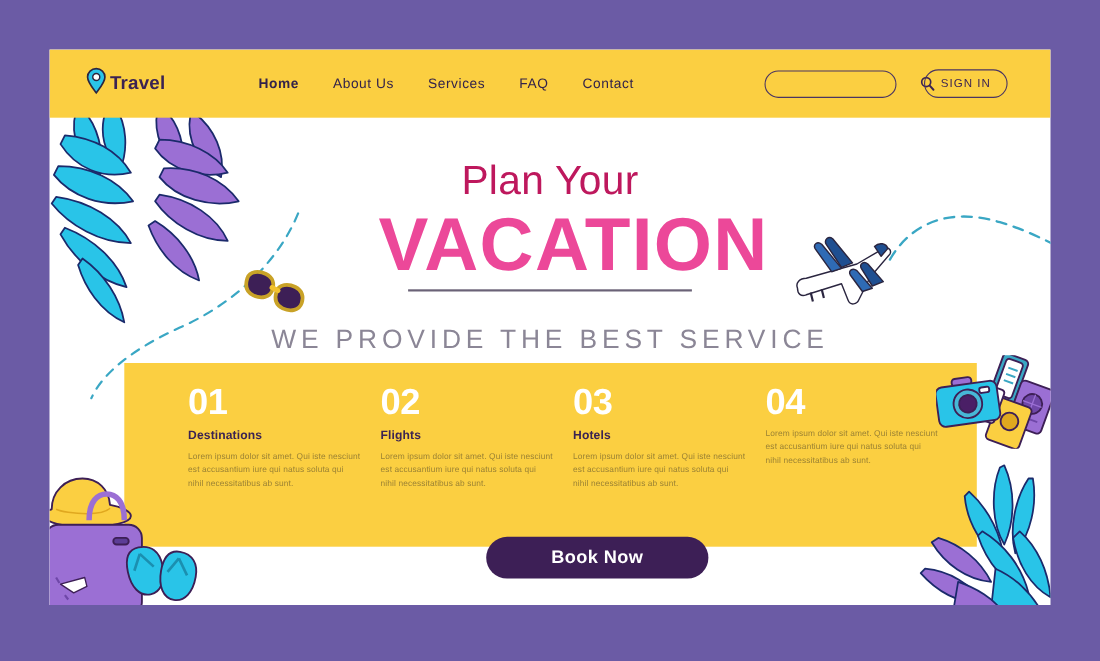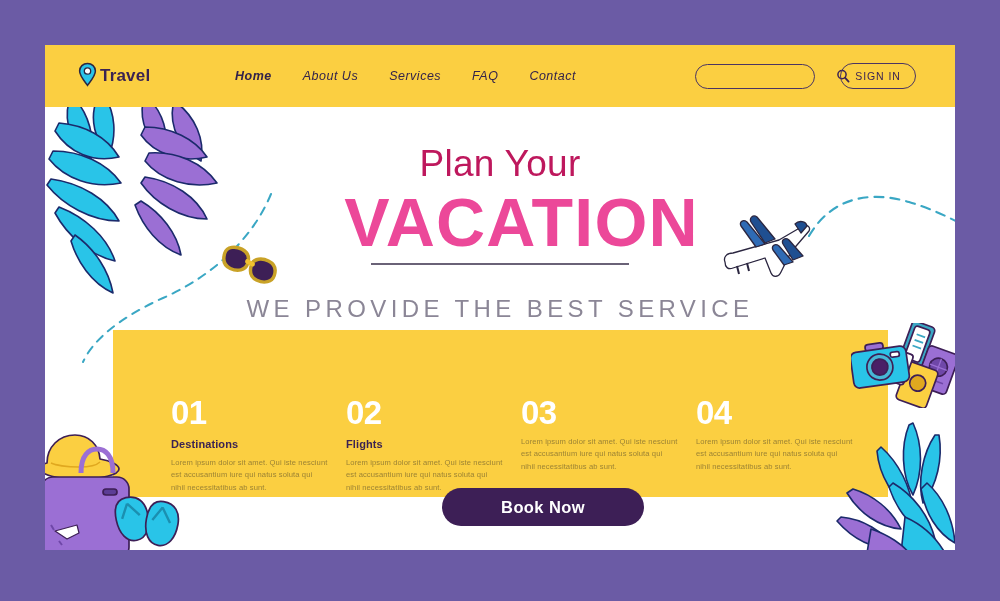--- a/index.html
+++ b/index.html
@@ -49,21 +49,20 @@
     color: #3b2352;
     letter-spacing: 0.2px;
   }
 
   .nav-links {
     position: absolute;
     left: 190px;
     display: flex;
     align-items: center;
     gap: 31px;
-    font-style: italic;
   }
   .nav-link {
     font-size: 12.5px;
     color: #33234a;
     letter-spacing: 0.5px;
     cursor: pointer;
     white-space: nowrap;
   }
   .nav-link.is-active { font-weight: bold; }
 
@@ -156,21 +155,21 @@
     background: #fbcf41;
     z-index: 22;
   }
   .feature-grid {
     position: absolute;
     left: 58px;
     top: 18px;
     width: 700px;
     display: flex;
   }
-  .feature-col { width: 178px; padding-right: 18px; margin-top: 48px; }
+  .feature-col { width: 178px; padding-right: 18px; }
   .feature-num {
     font-size: 33px;
     font-weight: bold;
     color: #ffffff;
     line-height: 1;
     letter-spacing: -0.5px;
   }
   .feature-title {
     margin-top: 9px;
     font-size: 11px;
@@ -419,20 +418,21 @@
       </div>
 
       <div class="feature-col">
         <div class="feature-num">02</div>
         <div class="feature-title">Flights</div>
         <div class="feature-body">Lorem ipsum dolor sit amet. Qui iste nesciunt est accusantium iure qui natus soluta qui nihil necessitatibus ab sunt.</div>
       </div>
 
       <div class="feature-col">
         <div class="feature-num">03</div>
+        <div class="feature-title">Hotels</div>
         <div class="feature-body">Lorem ipsum dolor sit amet. Qui iste nesciunt est accusantium iure qui natus soluta qui nihil necessitatibus ab sunt.</div>
       </div>
 
       <div class="feature-col">
         <div class="feature-num">04</div>
         <div class="feature-body">Lorem ipsum dolor sit amet. Qui iste nesciunt est accusantium iure qui natus soluta qui nihil necessitatibus ab sunt.</div>
       </div>
 
     </div>
   </div>

